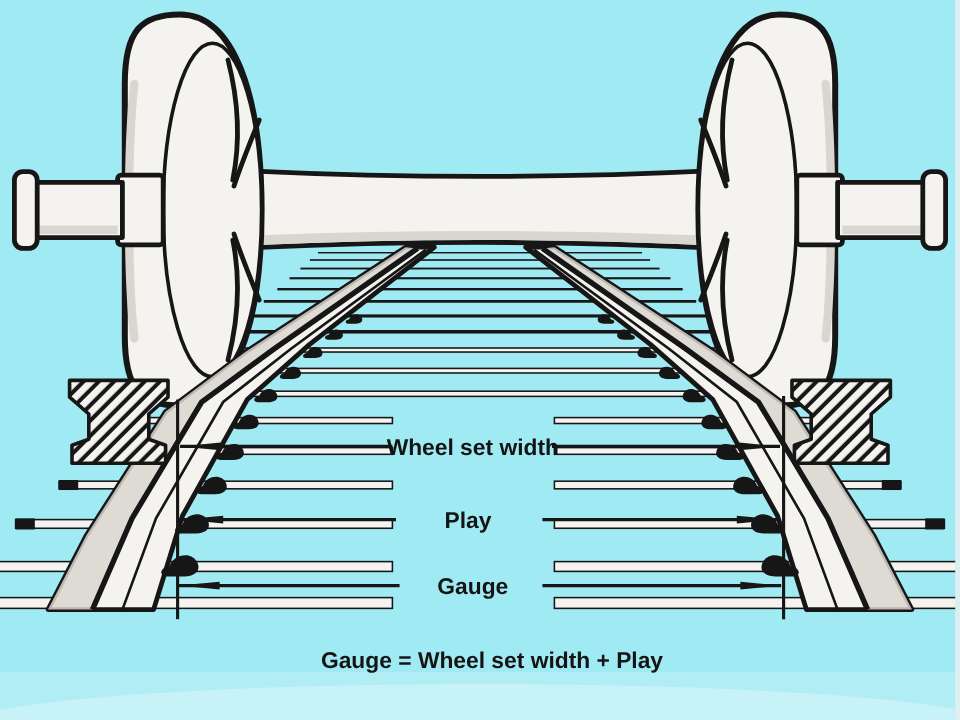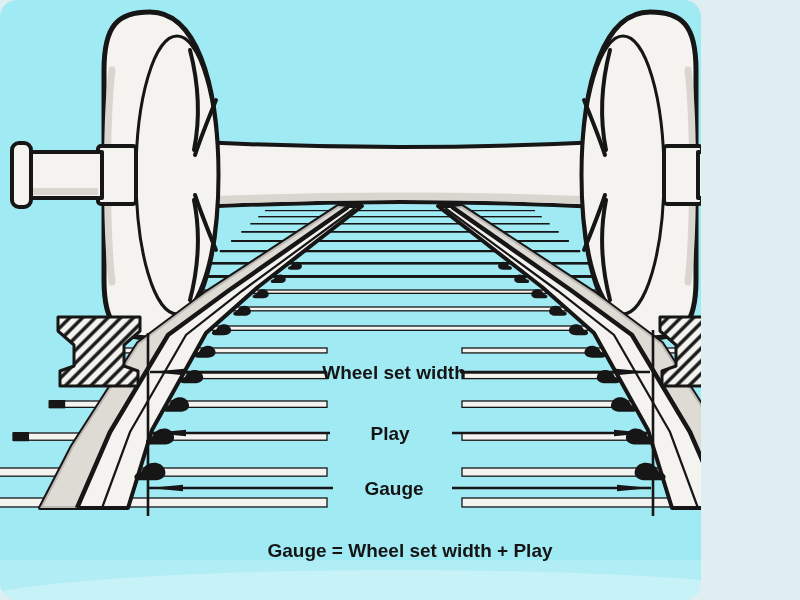--- a/index.html
+++ b/index.html
@@ -1,16 +1,16 @@
 <!DOCTYPE html>
 <html><head>
 <meta charset="utf-8">
 <style>
   html,body{margin:0;padding:0;background:#dfeef1;}
-  .stage{position:relative;width:701px;height:600px;overflow:hidden;border-radius:17px;}
+  .stage{position:relative;width:796px;height:600px;overflow:hidden;}
   svg{display:block;}
   .ink{fill:#161616;stroke:none;}
   .line{stroke:#161616;fill:none;}
   .metal{fill:#f5f3ef;stroke:#161616;stroke-width:4;stroke-linejoin:round;}
   .metal5{fill:#f5f3ef;stroke:#161616;stroke-width:5;stroke-linejoin:round;}
   .gray{fill:#d9d6d0;stroke:none;}
   .tie{fill:#f5f3ef;stroke:#161616;stroke-width:1.3;}
   .tieThin{fill:#161616;stroke:none;}
   .dim{stroke:#161616;stroke-width:2.6;fill:none;}
   .lbl{font:700 19px "Liberation Sans","DejaVu Sans",sans-serif;fill:#141414;text-anchor:middle;}

